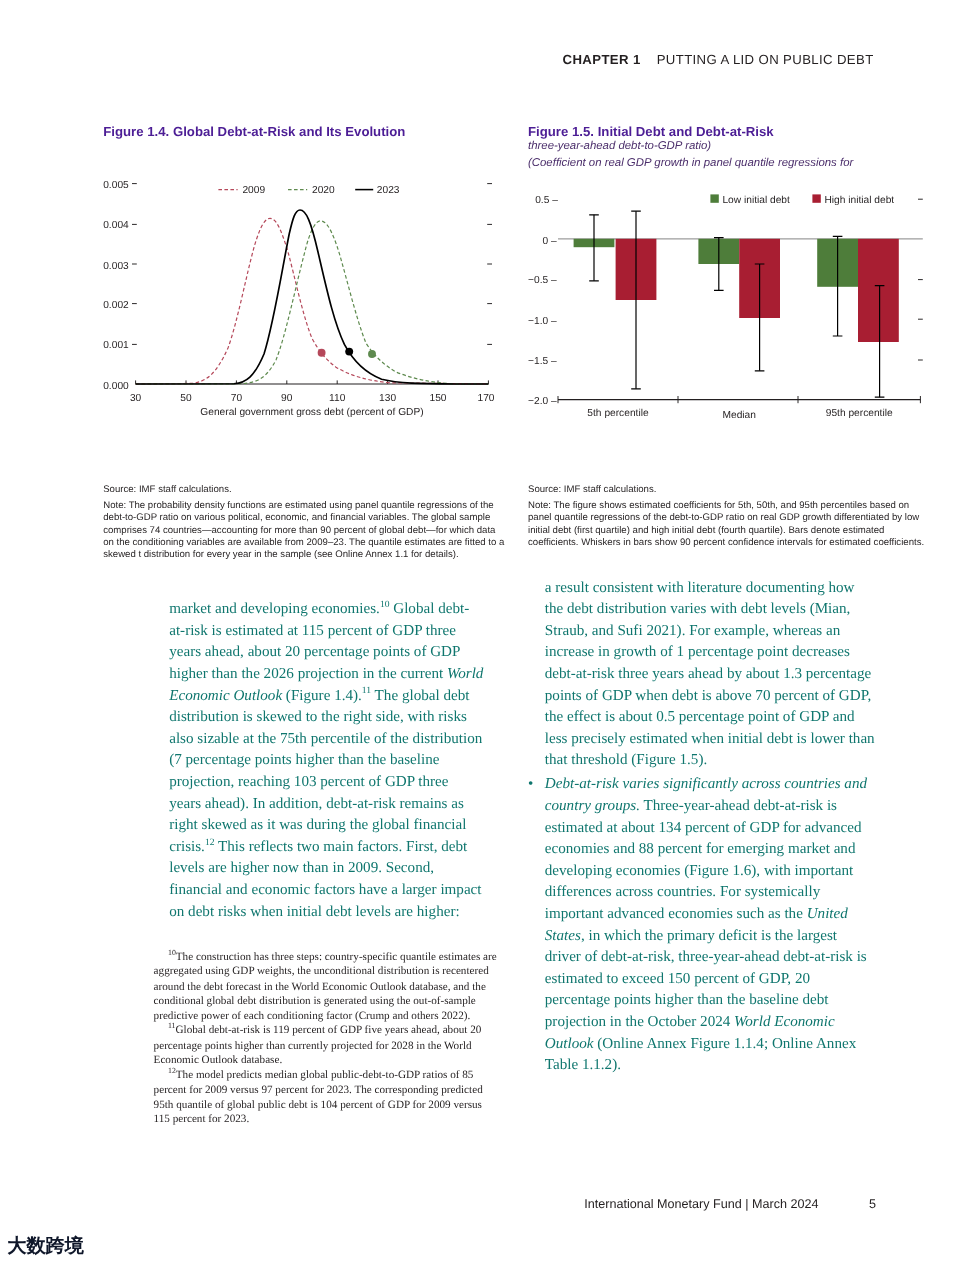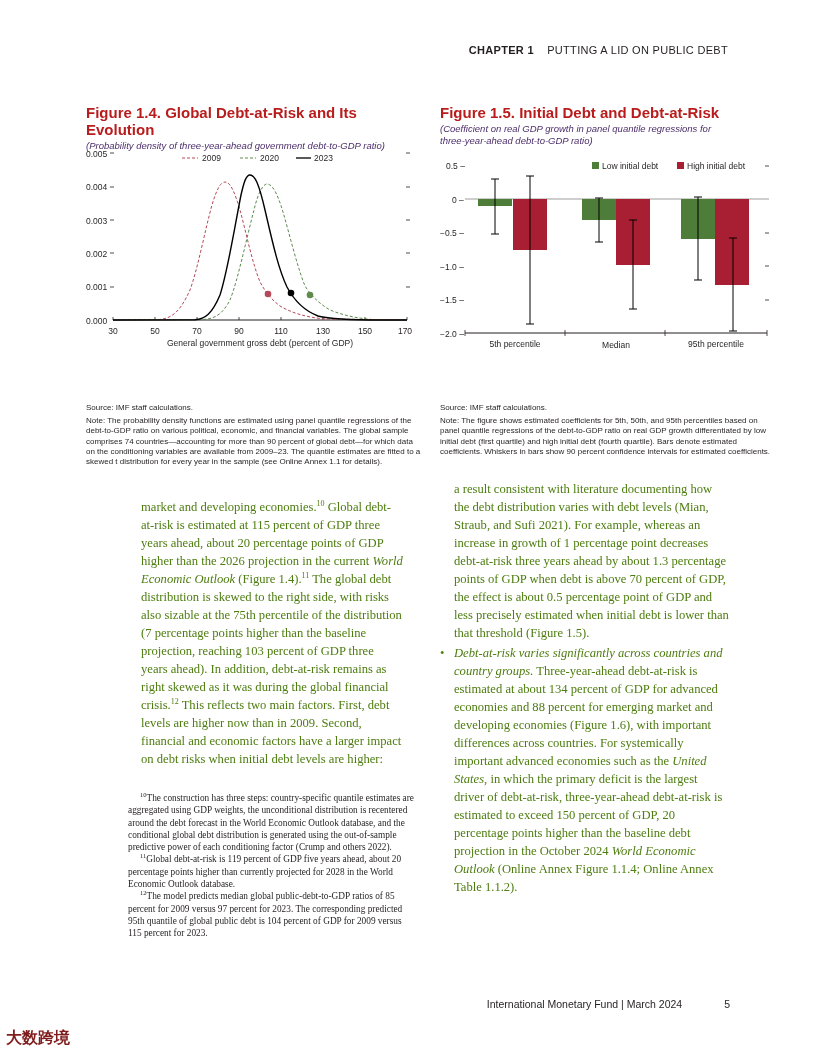--- a/index.html
+++ b/index.html
@@ -1,47 +1,46 @@
 <!DOCTYPE html>
 <html><head>
 <meta charset="utf-8">
 <style>
   html, body { margin:0; padding:0; background:#fff; }
   body { width:816px; height:1056px; position:relative; overflow:hidden; font-family:"Liberation Sans", sans-serif; color:#231f20; }
   .header { position:absolute; top:44px; right:88px; font-size:11px; letter-spacing:0.3px; }
   .header .chap { font-weight:bold; margin-right:10px; }
   .fig { position:absolute; }
-  .fig-title { font-weight:bold; font-size:15px; color:#b91c1c; }
+  .fig-title { font-weight:bold; font-size:11px; color:#4c1d95; }
   .fig-sub { font-style:italic; font-size:9.5px; color:#4b2e6b; line-height:12px; margin-top:2px; }
   .fig-notes { position:absolute; font-size:8px; line-height:10.2px; color:#231f20;margin-top:40px; }
   .fig-notes p { margin:0 0 3px 0; }
-  .body-text { position:absolute; font-family:"Liberation Serif", serif; font-size:12.6px; line-height:18px; color:#4d7c0f; }
+  .body-text { position:absolute; font-family:"Liberation Serif", serif; font-size:12.6px; line-height:18px; color:#0f766e; }
   .body-text p { margin:0; }
   .body-text sup { font-size:8px; line-height:0; }
   .footnotes { position:absolute; font-family:"Liberation Serif", serif; font-size:9.3px; line-height:12.3px; color:#231f20; }
   .footnotes p { margin:0; text-indent:12px; }
   .footnotes sup { font-size:6.5px; line-height:0; }
   .footer { position:absolute; top:998px; right:86px; font-size:10.5px; }
   .footer .page { margin-left:42px; }
-  .watermark { position:absolute; left:6px; top:1028px; font-size:16px; color:#7f1d1d; font-weight:bold; }
+  .watermark { position:absolute; left:6px; top:1028px; font-size:16px; color:#0f172a; font-weight:bold; }
   svg text { font-family:"Liberation Sans", sans-serif; }
   .bullet-item { position:relative; padding-left:14px; }
   .bullet-item .dot { position:absolute; left:0; top:0; }
 </style>
 </head>
 <body>
 
 <div class="header">
   <span class="chap">CHAPTER 1</span>
   <span>PUTTING A LID ON PUBLIC DEBT</span>
 </div>
 
 <div class="fig" style="left:86px; top:104px; width:335px;">
   <div class="fig-title">Figure 1.4. Global Debt-at-Risk and Its Evolution</div>
-  <div class="fig-sub">(Probability density of three-year-ahead government debt-to-GDP ratio)</div>
 </div>
 
 <svg style="position:absolute; left:80px; top:145px;" width="345" height="210" viewBox="80 145 345 210">
 
   <g font-size="8.5" fill="#231f20">
     <text x="86" y="157"><tspan>0.005</tspan></text>
     <text x="86" y="190"><tspan>0.004</tspan></text>
     <text x="86" y="224"><tspan>0.003</tspan></text>
     <text x="86" y="257"><tspan>0.002</tspan></text>
     <text x="86" y="290"><tspan>0.001</tspan></text>
@@ -104,22 +103,22 @@
   <circle cx="310" cy="295" r="3.3" fill="#5e8a4e"></circle>
 </svg>
 
 <div class="fig-notes" style="left:86px; top:363px; width:335px;">
   <p>Source: IMF staff calculations.</p>
   <p>Note: The probability density functions are estimated using panel quantile regressions of the debt-to-GDP ratio on various political, economic, and financial variables. The global sample comprises 74 countries—accounting for more than 90 percent of global debt—for which data on the conditioning variables are available from 2009–23. The quantile estimates are fitted to a skewed t distribution for every year in the sample (see Online Annex 1.1 for details).</p>
 </div>
 
 <div class="fig" style="left:440px; top:104px; width:335px;">
   <div class="fig-title">Figure 1.5. Initial Debt and Debt-at-Risk</div>
+  <div class="fig-sub" style="margin-top:0">three-year-ahead debt-to-GDP ratio)</div>
   <div class="fig-sub">(Coefficient on real GDP growth in panel quantile regressions for</div>
-  <div class="fig-sub" style="margin-top:0">three-year-ahead debt-to-GDP ratio)</div>
 </div>
 
 <svg style="position:absolute; left:436px; top:155px;" width="340" height="200" viewBox="436 155 340 200">
 
   <g font-size="8.5" fill="#231f20">
     <text x="446" y="169"><tspan>0.5</tspan> –</text>
     <text x="452" y="203"><tspan>0</tspan> –</text>
     <text x="440" y="236"><tspan>−0.5</tspan> –</text>
     <text x="440" y="270"><tspan>−1.0</tspan> –</text>
     <text x="440" y="303"><tspan>−1.5</tspan> –</text>

